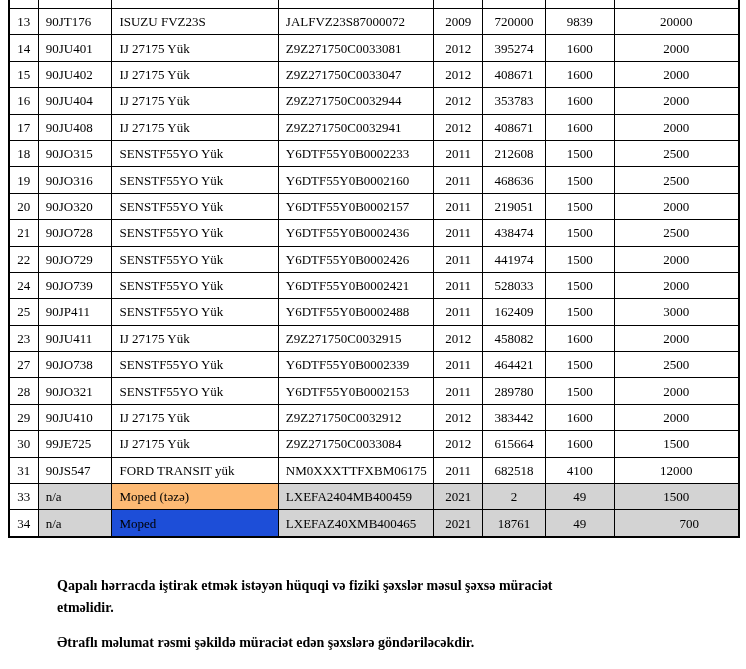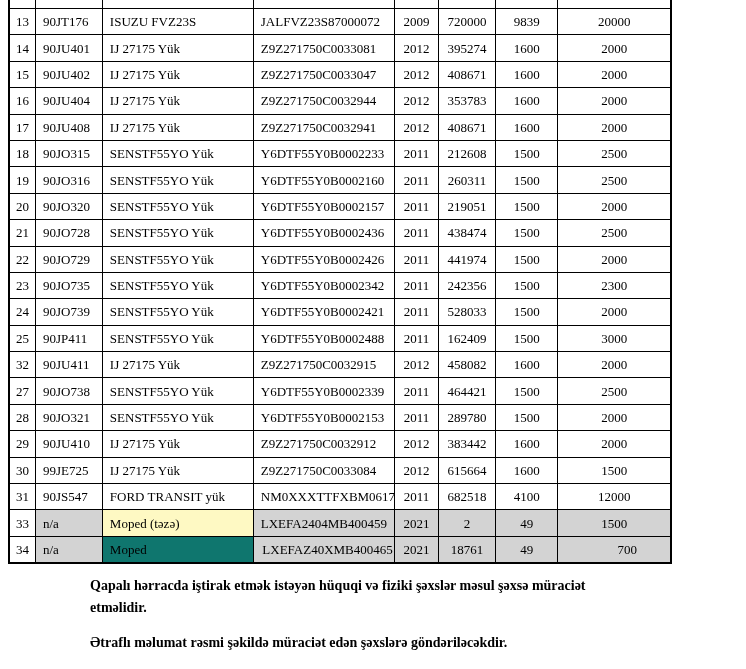--- a/index.html
+++ b/index.html
@@ -7,21 +7,21 @@
     width: 746px; height: 669px;
     background: #ffffff;
     color: #000000;
     font-family: "Liberation Serif", serif;
     position: relative;
     overflow: hidden;
   }
   .table-wrap {
     position: absolute;
     left: 8px; top: 0;
-    width: 664px;
+    width: 732px;
   }
   table.vehicle-table {
     width: 100%;
     border-collapse: collapse;
     table-layout: fixed;
     border-left: 2px solid #000;
     border-right: 2px solid #000;
     border-bottom: 2px solid #000;
   }
   table.vehicle-table td {
@@ -36,21 +36,20 @@
   tr.sliver td { border-top: none; height: 6px; }
   td.c0, td.c4, td.c5, td.c6, td.c7 { text-align: center; }
   td.c1, td.c2, td.c3 { text-align: left; padding-left: 7px; }
   .notes {
     position: absolute;
     left: 57px; top: 575px;
     width: 618px;
     font-weight: bold;
     font-size: 14px;
     line-height: 22px;
-    margin-left: 33px;
   }
   .notes p { margin: 0; white-space: pre-line; }
   .notes p + p { margin-top: 13px; }
 </style>
 </head>
 <body>
 
 <div class="page">
 
   <div class="table-wrap">
@@ -135,21 +134,21 @@
             <td class="c5">212608</td>
             <td class="c6">1500</td>
             <td class="c7">2500</td>
           </tr>
           <tr>
             <td class="c0">19</td>
             <td class="c1">90JO316</td>
             <td class="c2">SENSTF55YO Yük</td>
             <td class="c3">Y6DTF55Y0B0002160</td>
             <td class="c4">2011</td>
-            <td class="c5">260311</td>
+            <td class="c5">468636</td>
             <td class="c6">1500</td>
             <td class="c7">2500</td>
           </tr>
           <tr>
             <td class="c0">20</td>
             <td class="c1">90JO320</td>
             <td class="c2">SENSTF55YO Yük</td>
             <td class="c3">Y6DTF55Y0B0002157</td>
             <td class="c4">2011</td>
             <td class="c5">219051</td>
@@ -170,51 +169,41 @@
             <td class="c0">22</td>
             <td class="c1">90JO729</td>
             <td class="c2">SENSTF55YO Yük</td>
             <td class="c3">Y6DTF55Y0B0002426</td>
             <td class="c4">2011</td>
             <td class="c5">441974</td>
             <td class="c6">1500</td>
             <td class="c7">2000</td>
           </tr>
           <tr>
-            <td class="c0">23</td>
-            <td class="c1">90JO735</td>
-            <td class="c2">SENSTF55YO Yük</td>
-            <td class="c3">Y6DTF55Y0B0002342</td>
-            <td class="c4">2011</td>
-            <td class="c5">242356</td>
-            <td class="c6">1500</td>
-            <td class="c7">2300</td>
-          </tr>
-          <tr>
             <td class="c0">24</td>
             <td class="c1">90JO739</td>
             <td class="c2">SENSTF55YO Yük</td>
             <td class="c3">Y6DTF55Y0B0002421</td>
             <td class="c4">2011</td>
             <td class="c5">528033</td>
             <td class="c6">1500</td>
             <td class="c7">2000</td>
           </tr>
           <tr>
             <td class="c0">25</td>
             <td class="c1">90JP411</td>
             <td class="c2">SENSTF55YO Yük</td>
             <td class="c3">Y6DTF55Y0B0002488</td>
             <td class="c4">2011</td>
             <td class="c5">162409</td>
             <td class="c6">1500</td>
             <td class="c7">3000</td>
           </tr>
           <tr>
-            <td class="c0">32</td>
+            <td class="c0">23</td>
             <td class="c1">90JU411</td>
             <td class="c2">IJ 27175 Yük</td>
             <td class="c3">Z9Z271750C0032915</td>
             <td class="c4">2012</td>
             <td class="c5">458082</td>
             <td class="c6">1600</td>
             <td class="c7">2000</td>
           </tr>
           <tr>
             <td class="c0">27</td>
@@ -262,32 +251,32 @@
             <td class="c2">FORD TRANSIT yük</td>
             <td class="c3">NM0XXXTTFXBM06175</td>
             <td class="c4">2011</td>
             <td class="c5">682518</td>
             <td class="c6">4100</td>
             <td class="c7">12000</td>
           </tr>
           <tr>
             <td class="c0">33</td>
             <td class="c1" style="background: rgb(211, 211, 211);">n/a</td>
-            <td class="c2" style="background: #fef9c3;">Moped (təzə)</td>
+            <td class="c2" style="background: #fdba74;">Moped (təzə)</td>
             <td class="c3" style="background: rgb(211, 211, 211);">LXEFA2404MB400459</td>
             <td class="c4" style="background: rgb(211, 211, 211);">2021</td>
             <td class="c5" style="background: rgb(211, 211, 211);">2</td>
             <td class="c6" style="background: rgb(211, 211, 211);">49</td>
             <td class="c7" style="background: rgb(211, 211, 211);">1500</td>
           </tr>
           <tr>
             <td class="c0">34</td>
             <td class="c1" style="background: rgb(211, 211, 211);">n/a</td>
-            <td class="c2" style="background: #0f766e;">Moped</td>
-            <td class="c3" style="background: rgb(211, 211, 211); text-align: right;">LXEFAZ40XMB400465</td>
+            <td class="c2" style="background: #1d4ed8;">Moped</td>
+            <td class="c3" style="background: rgb(211, 211, 211);">LXEFAZ40XMB400465</td>
             <td class="c4" style="background: rgb(211, 211, 211);">2021</td>
             <td class="c5" style="background: rgb(211, 211, 211);">18761</td>
             <td class="c6" style="background: rgb(211, 211, 211);">49</td>
             <td class="c7" style="background: rgb(211, 211, 211); padding-left: 27px;">700</td>
           </tr>
         </tbody>
     </table>
   </div>
 
   <div class="notes">

